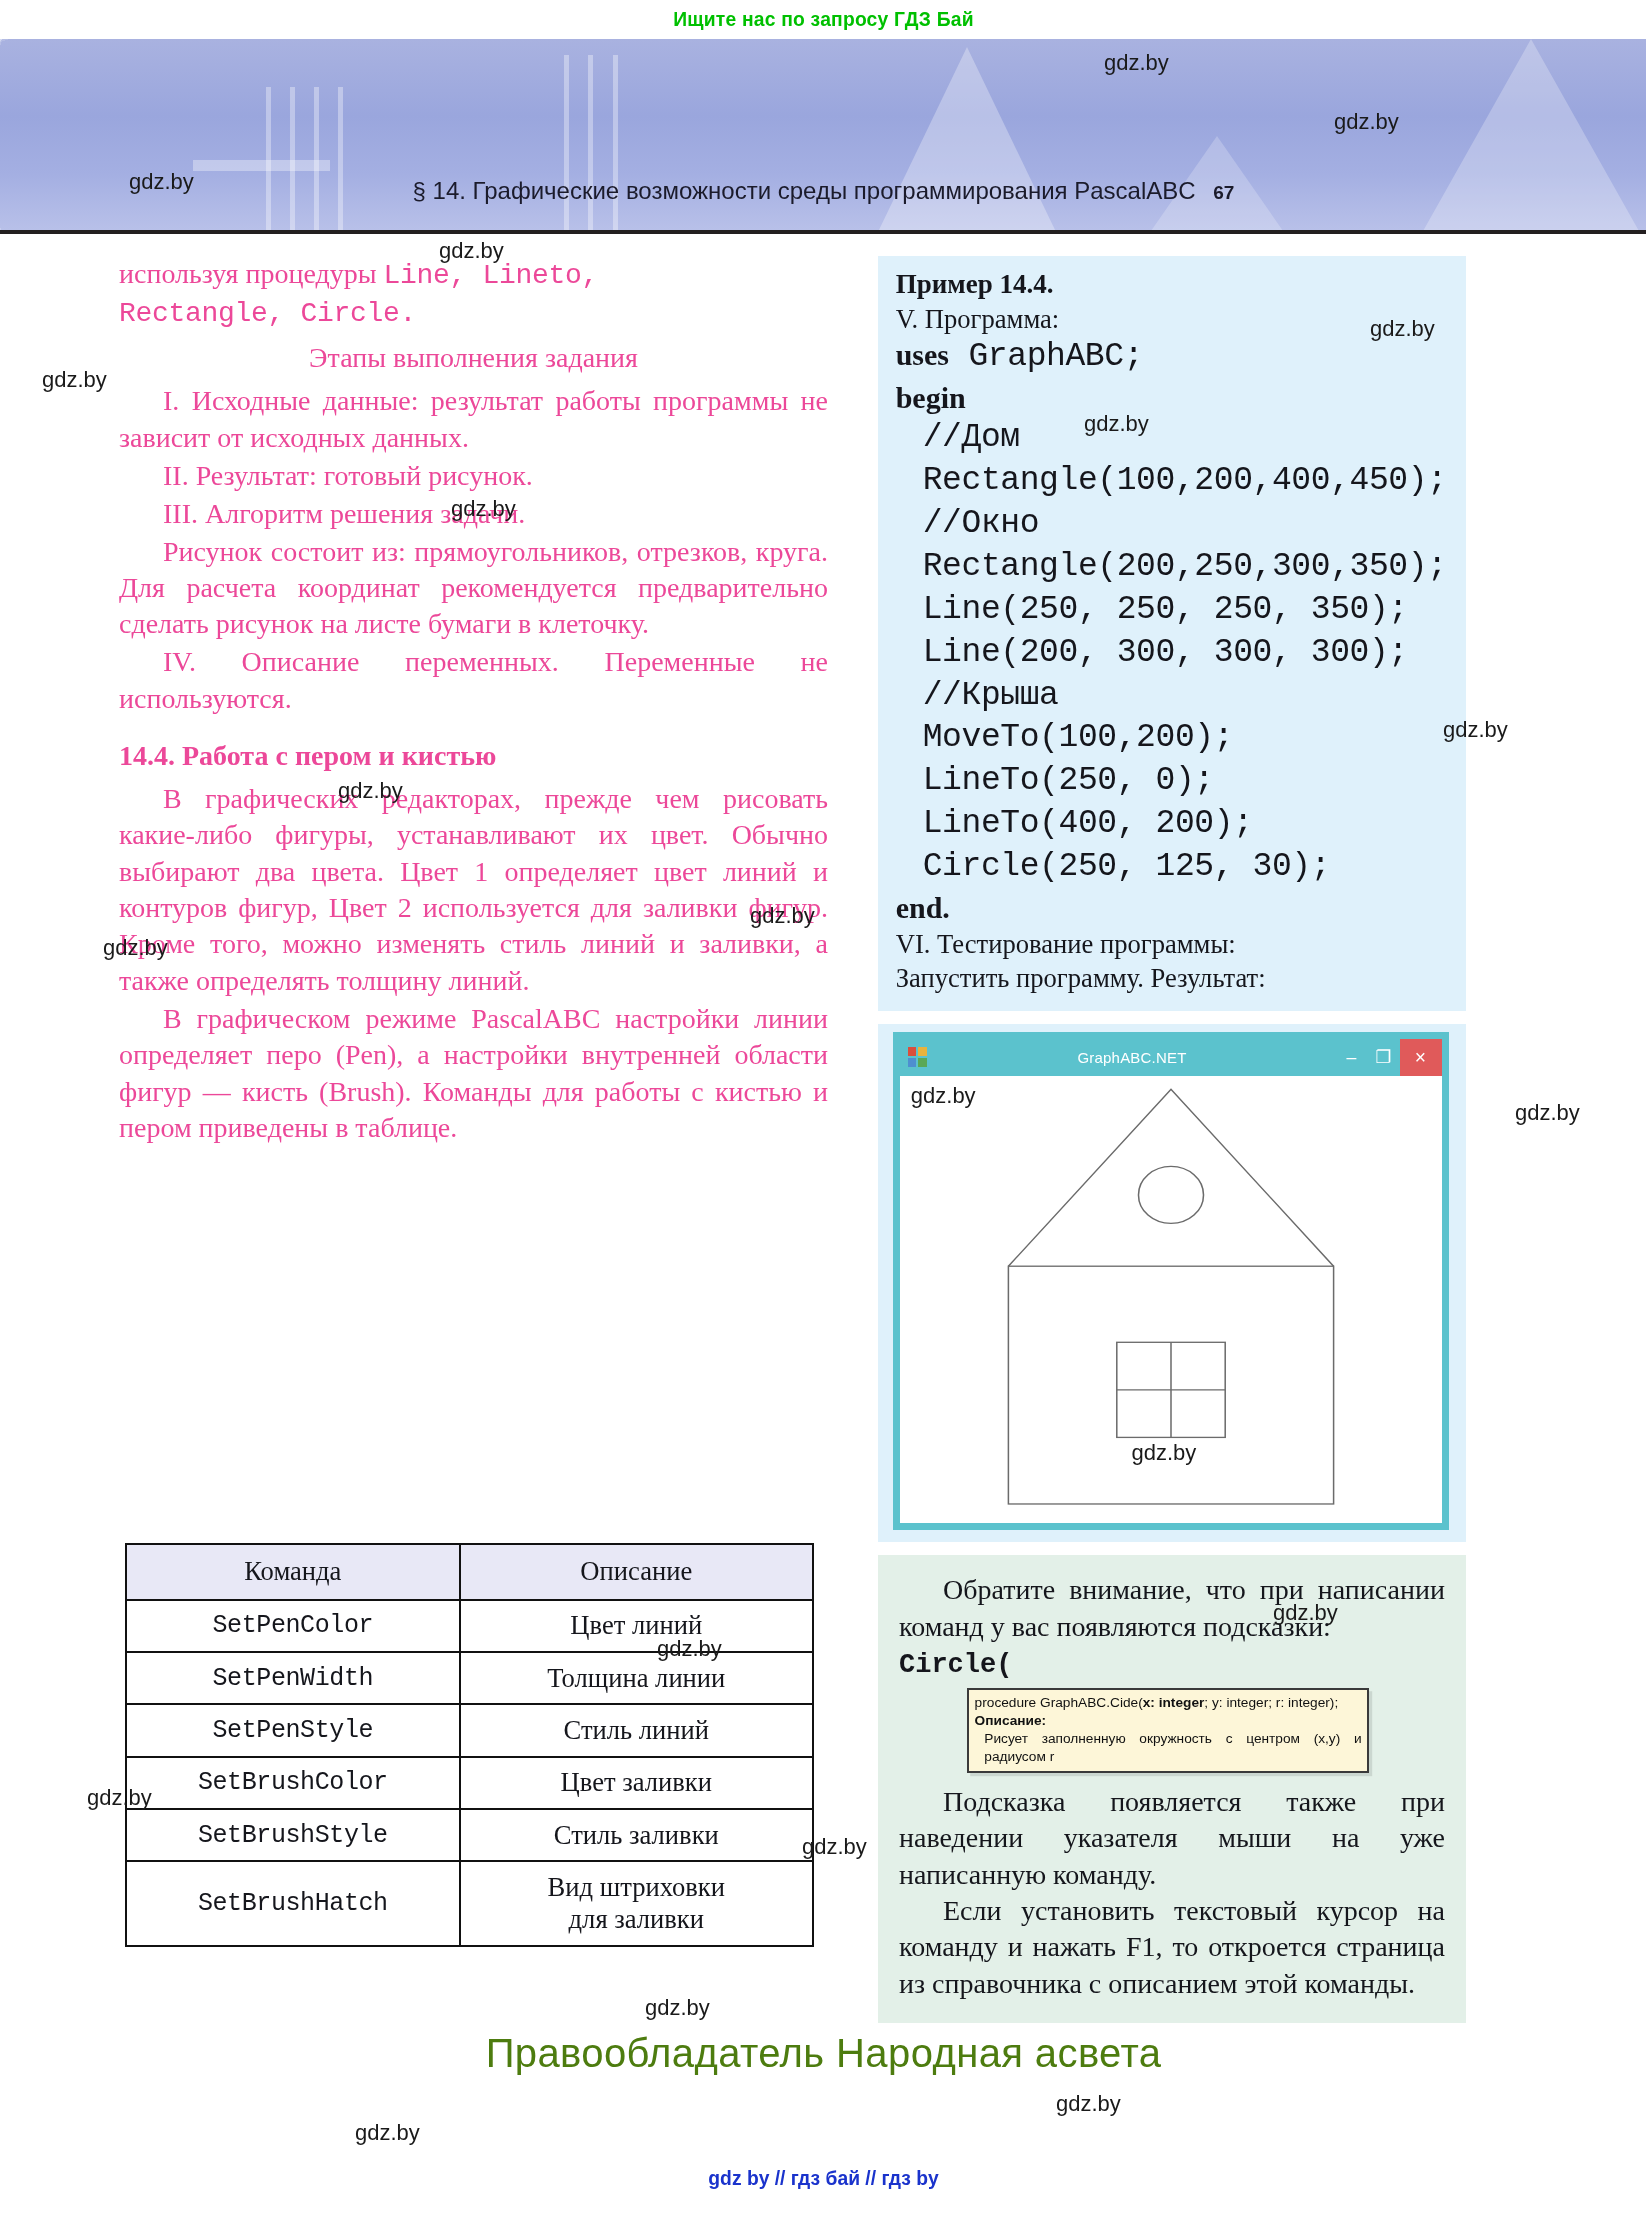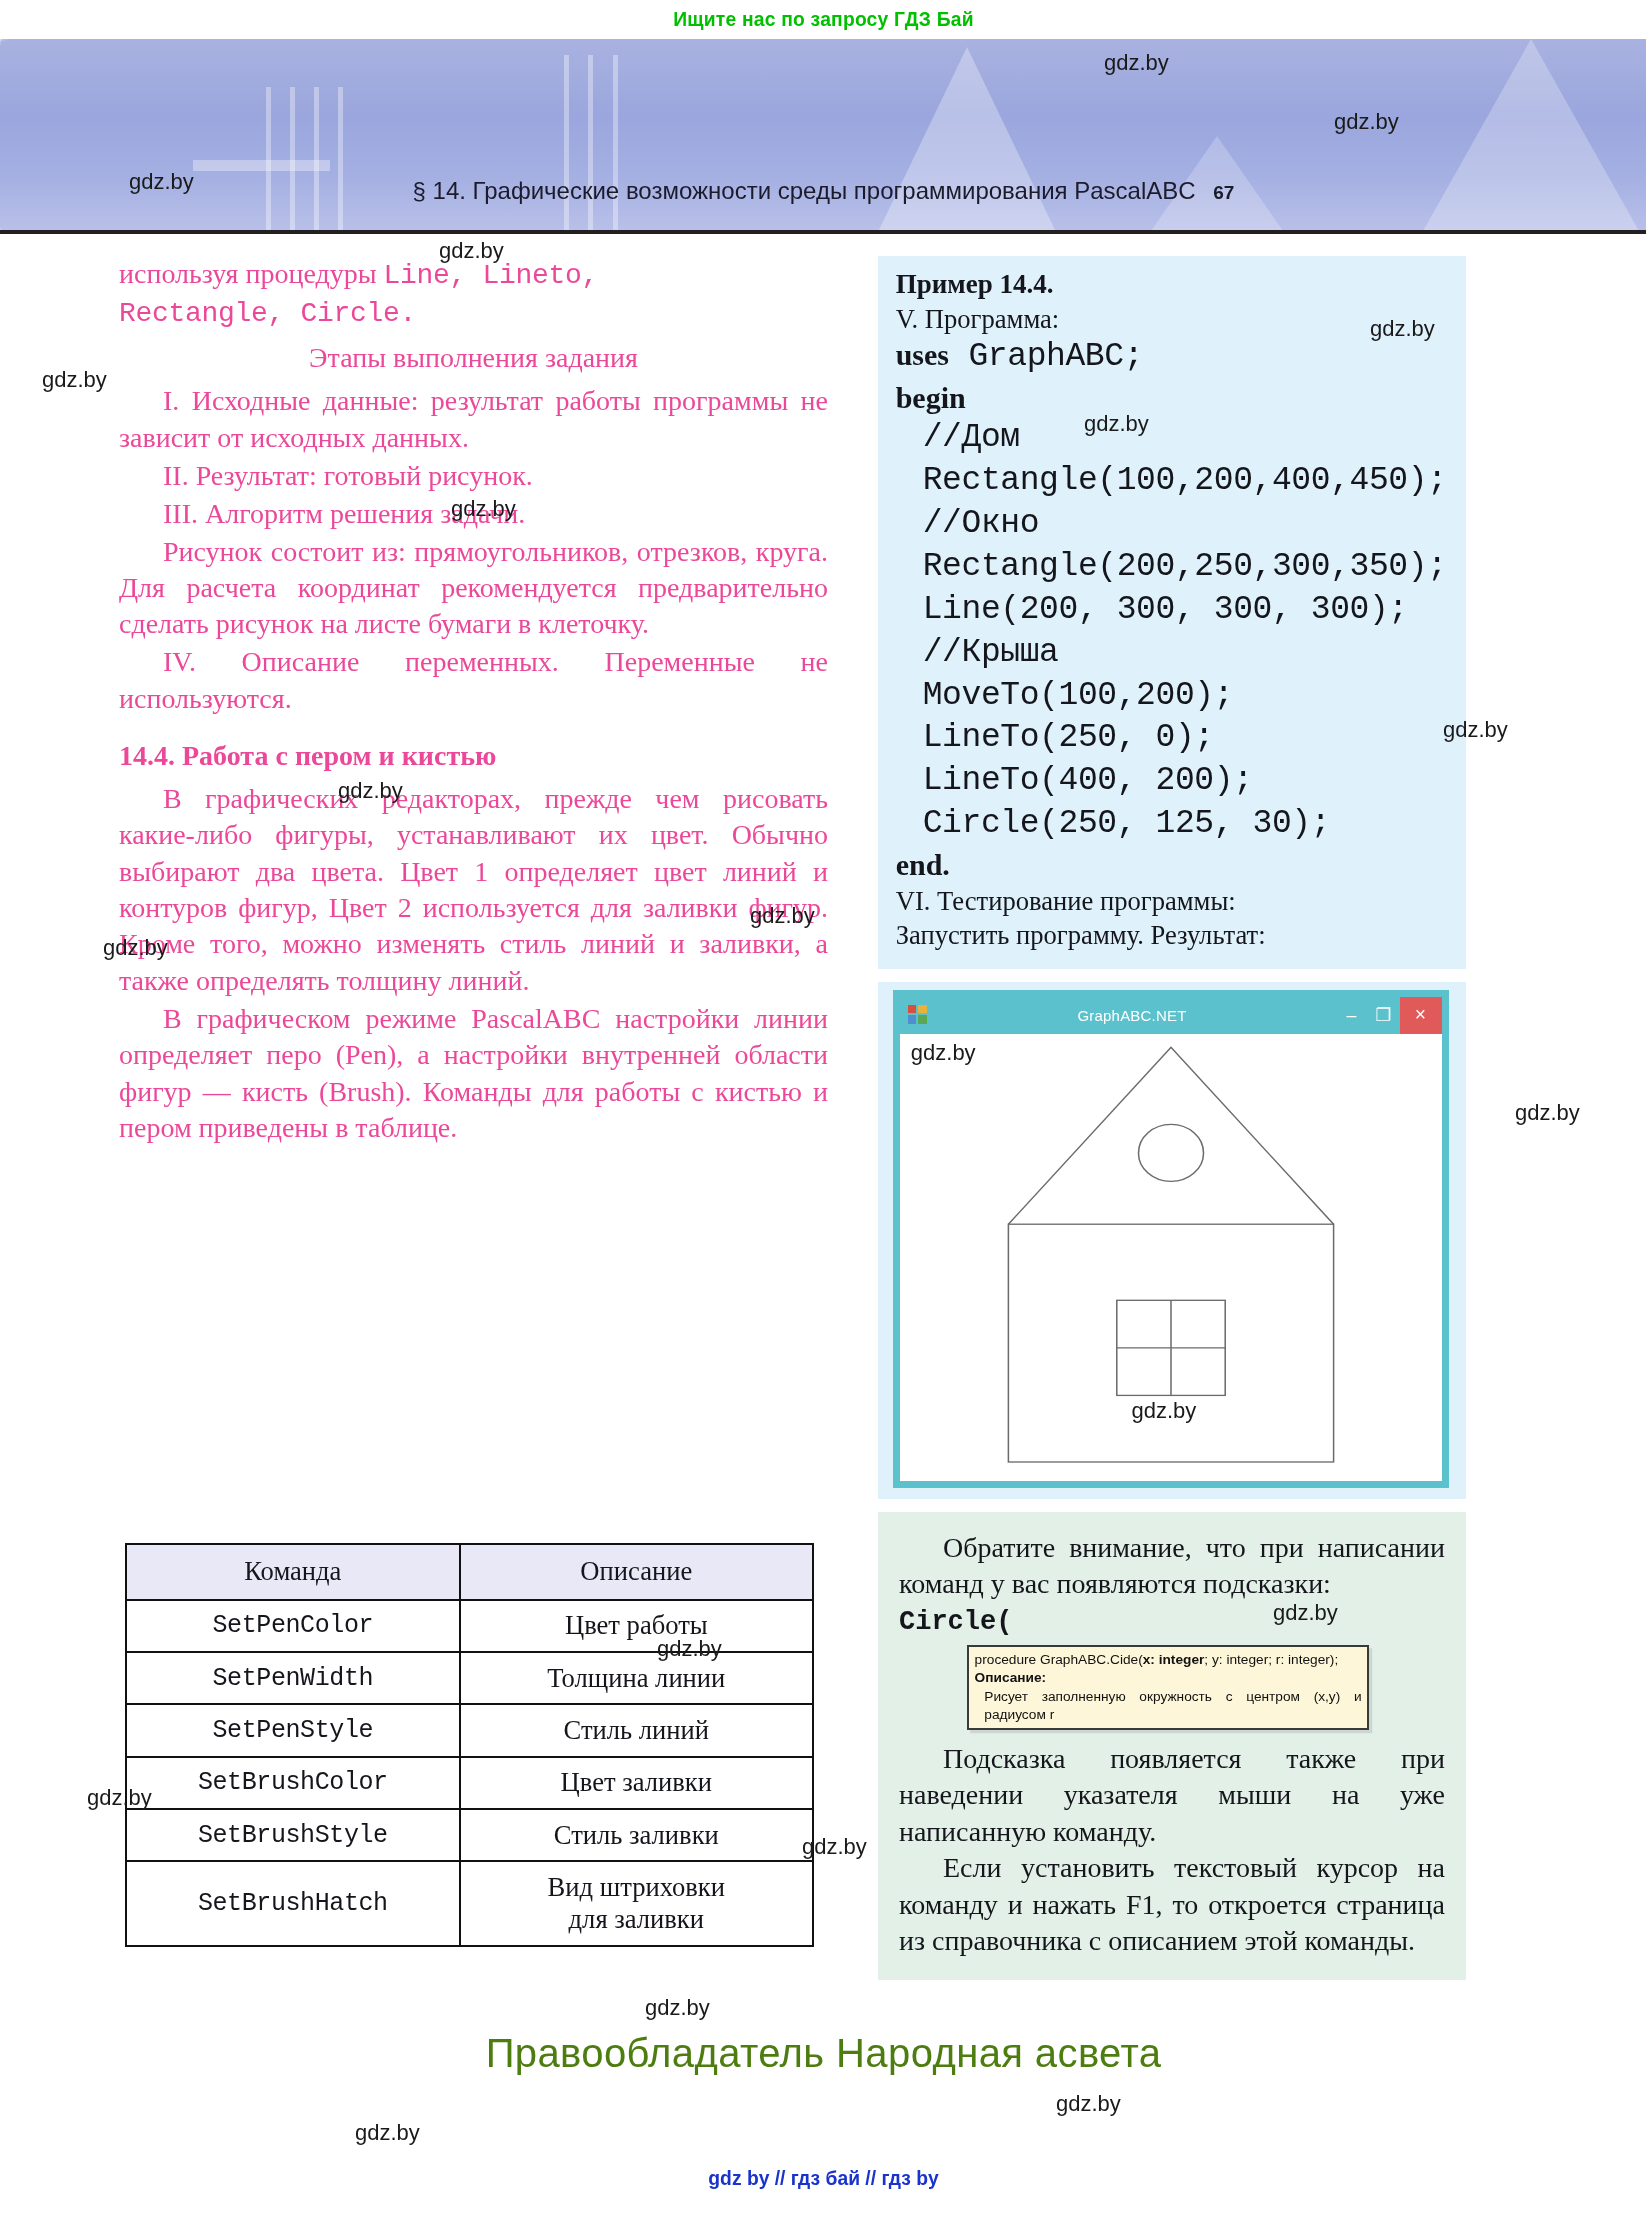--- a/index.html
+++ b/index.html
@@ -183,21 +183,21 @@
   </div>
 
   <table class="tbl">
     <tbody>
         <tr>
       <th>Команда</th>
       <th>Описание</th>
     </tr>
     <tr>
       <td class="cmd">SetPenColor</td>
-      <td class="dsc">Цвет работы</td>
+      <td class="dsc">Цвет линий</td>
     </tr>
     <tr>
       <td class="cmd">SetPenWidth</td>
       <td class="dsc">Толщина линии</td>
     </tr>
     <tr>
       <td class="cmd">SetPenStyle</td>
       <td class="dsc">Стиль линий</td>
     </tr>
     <tr>
@@ -223,20 +223,21 @@
     <div class="example">
       <p class="ex-title">Пример 14.4.</p>
       <p>V. Программа:</p>
       <p><span class="kw">uses</span><span class="code"> GraphABC;</span></p>
       <p class="kw">begin</p>
 
       <p class="code indent1">//Дом</p>
       <p class="code indent1">Rectangle(100,200,400,450);</p>
       <p class="code indent1">//Окно</p>
       <p class="code indent1">Rectangle(200,250,300,350);</p>
+      <p class="code indent1">Line(250, 250, 250, 350);</p>
       <p class="code indent1">Line(200, 300, 300, 300);</p>
       <p class="code indent1">//Крыша</p>
       <p class="code indent1">MoveTo(100,200);</p>
       <p class="code indent1">LineTo(250, 0);</p>
       <p class="code indent1">LineTo(400, 200);</p>
       <p class="code indent1">Circle(250, 125, 30);</p>
 
       <p class="kw">end.</p>
       <p>VI. Тестирование программы:</p>
       <p>Запустить программу. Результат:</p>

